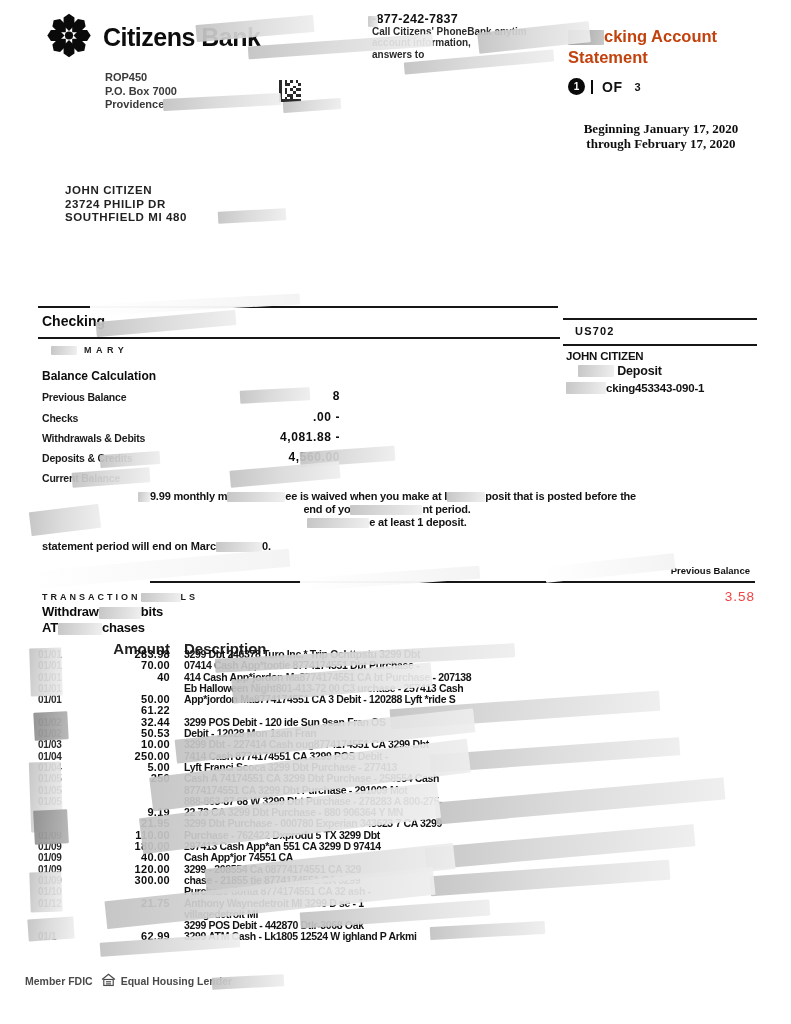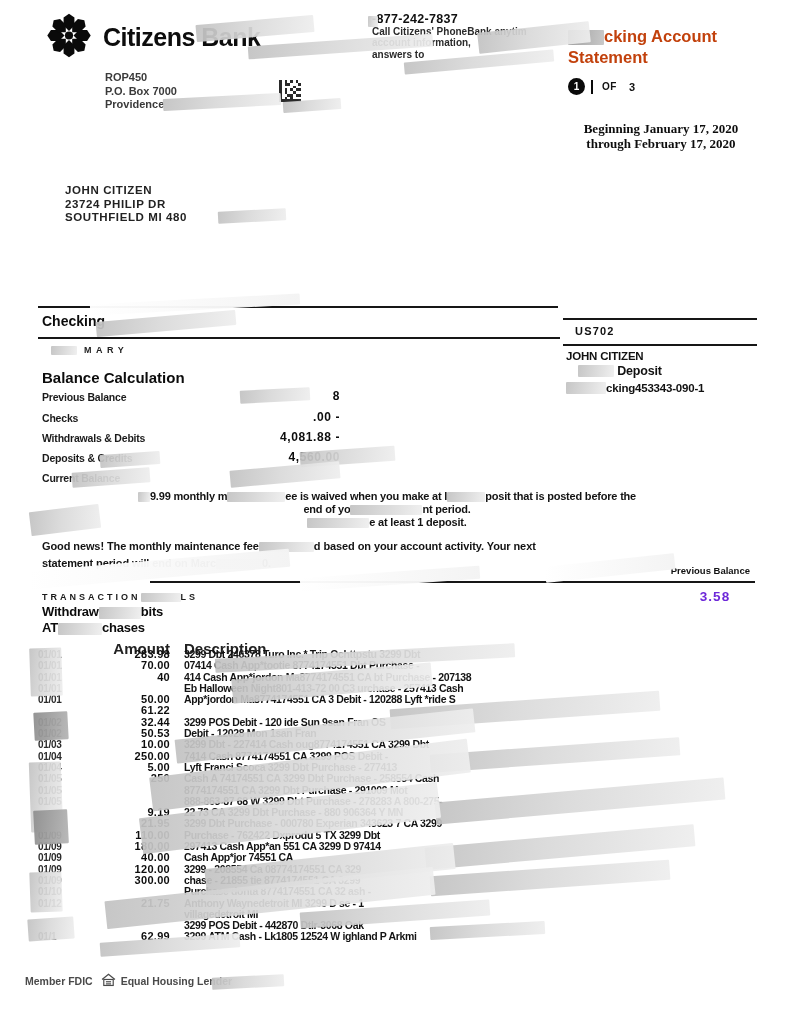--- a/index.html
+++ b/index.html
@@ -13,44 +13,44 @@
   .brandrow{left:44px;top:12px;display:flex;align-items:center;}
   .bankname{font-size:25px;font-weight:700;letter-spacing:-0.5px;color:#0d0d0d;margin-left:9px;}
   .retaddr{left:105px;top:71px;font-size:11px;font-weight:700;color:#3a3a3a;line-height:13.5px;}
   .phoneblk{left:372px;top:14px;font-size:10px;font-weight:600;color:#2a2a2a;line-height:11.5px;}
   .phonenum{font-size:12.5px;font-weight:700;letter-spacing:.3px;color:#111;}
   .titleblk{left:568px;top:26px;font-size:16.5px;font-weight:700;color:#c2410c;line-height:21px;}
   .pagerow{left:568px;top:78px;display:flex;align-items:center;}
   .pgcircle{width:17px;height:17px;border-radius:50%;background:#0a0a0a;color:#fff;
     font-size:10px;font-weight:700;display:flex;align-items:center;justify-content:center;}
   .pgbar{width:2px;height:14px;background:#0a0a0a;margin-left:6px;}
-  .pgof{font-size:10px;font-weight:700;letter-spacing:.5px;margin-left:9px;color:#111;}
+  .pgof{font-size:14px;font-weight:700;letter-spacing:.5px;margin-left:9px;color:#111;}
   .pgtotal{font-size:11px;font-weight:700;margin-left:12px;color:#111;}
   .period{left:565px;top:122px;width:192px;text-align:center;
     font-family:"Liberation Serif", serif;font-weight:700;font-size:13px;line-height:14.5px;color:#0d0d0d;}
   .addressee{left:65px;top:184px;font-size:11.5px;font-weight:700;letter-spacing:.6px;
     line-height:13.5px;color:#222;}
   
   .hr{position:absolute;background:#161616;}
   
   .secTitle{left:42px;top:313px;font-size:14px;font-weight:700;color:#0c0c0c;}
   .sumlabel{left:42px;top:345px;font-size:9px;font-weight:600;letter-spacing:4.5px;color:#222;padding-left:9px;}
   .rpanel-code{left:575px;top:325px;font-size:11px;font-weight:700;letter-spacing:1.2px;color:#111;}
   .rpanel-holder{left:566px;top:350px;font-size:11.5px;font-weight:700;letter-spacing:-0.2px;color:#111;}
   .rpanel-line{left:566px;font-size:12px;font-weight:700;letter-spacing:-0.2px;color:#111;display:flex;align-items:center;}
-  .balcalcTitle{left:42px;top:369px;font-size:15px;font-weight:700;color:#0c0c0c;}
+  .balcalcTitle{left:42px;top:369px;font-size:12px;font-weight:700;color:#0c0c0c;}
   .balrow-label{left:42px;font-size:10.5px;font-weight:600;letter-spacing:-0.2px;color:#1a1a1a;}
   .balrow-val{left:190px;width:150px;text-align:right;font-size:12px;font-weight:700;letter-spacing:.6px;color:#0d0d0d;}
   
   .note{left:42px;width:690px;font-size:11px;font-weight:700;letter-spacing:-0.2px;color:#131313;line-height:13px;text-align:center;}
   .note2{left:42px;width:690px;font-size:11px;font-weight:600;letter-spacing:-0.1px;color:#131313;line-height:17px;}
   .smi{display:inline-block;height:10px;vertical-align:middle;border-radius:1px;
     background:linear-gradient(100deg,#c6c6c6,#e3e3e3 70%,#f0f0f0);}
   .pbLabel{left:640px;top:565px;width:110px;text-align:right;font-size:9.5px;font-weight:700;color:#111;}
-  .pbValue{left:675px;top:589px;width:80px;text-align:center;font-size:13.5px;font-weight:700;letter-spacing:1px;color:#6d28d9;}
+  .pbValue{left:675px;top:589px;width:80px;text-align:right;font-size:13.5px;font-weight:400;letter-spacing:1px;color:#ef4444;}
   
   .txnSec{left:42px;top:592px;font-size:9px;font-weight:700;letter-spacing:3px;color:#1a1a1a;}
   .grpTitle{font-size:13px;font-weight:700;color:#0c0c0c;letter-spacing:-0.2px;}
   .colhdr{font-size:15px;font-weight:700;color:#222;}
   .txn-table{left:0;top:649px;width:791px;}
   .txn-row{position:relative;height:11.3px;line-height:11.3px;white-space:nowrap;}
   .txn-date{position:absolute;left:38px;width:44px;font-size:10px;font-weight:700;color:#2b2b2b;letter-spacing:-0.3px;}
   .txn-amount{position:absolute;left:88px;width:82px;text-align:right;font-size:11px;font-weight:700;letter-spacing:.3px;color:#0d0d0d;}
   .txn-desc{position:absolute;left:184px;width:575px;overflow:hidden;font-size:10.5px;font-weight:700;letter-spacing:-0.35px;color:#131313;}
   
@@ -182,21 +182,20 @@
   <div class="abs balrow-label" style="top:472px;">Current Balance</div>
   <div class="abs balrow-val" style="top:470px;"></div>
 
   <div class="abs note" style="top:490px;">
     <div><span class="smi" style="width:12px;"></span><span>9.99 monthly m</span><span class="smi" style="width:58px;"></span><span>ee is waived when you make at l</span><span class="smi" style="width:38px;"></span><span>posit that is posted before the</span></div>
     <div><span>end of yo</span><span class="smi" style="width:72px;"></span><span>nt period.</span></div>
     <div><span class="smi" style="width:62px;"></span><span>e at least 1 deposit.</span></div>
   </div>
 
   <div class="abs note2" style="top:538px;">
-    <div><span>Good news! The monthly maintenance fee</span><span class="smi" style="width:55px;"></span><span>d based on your account activity. Your next</span></div>
     <div><span>statement period will end on Marc</span><span class="smi" style="width:46px;"></span><span>0.</span></div>
   </div>
 
   <div class="abs pbLabel">Previous Balance</div>
   <div class="abs pbValue">3.58</div>
 
   <div class="abs txnSec">
     <span>TRANSACTION</span><span class="smi" style="width:40px;height:9px;"></span><span>LS</span>
   </div>
   <div class="abs grpTitle" style="left:42px;top:604px;">

